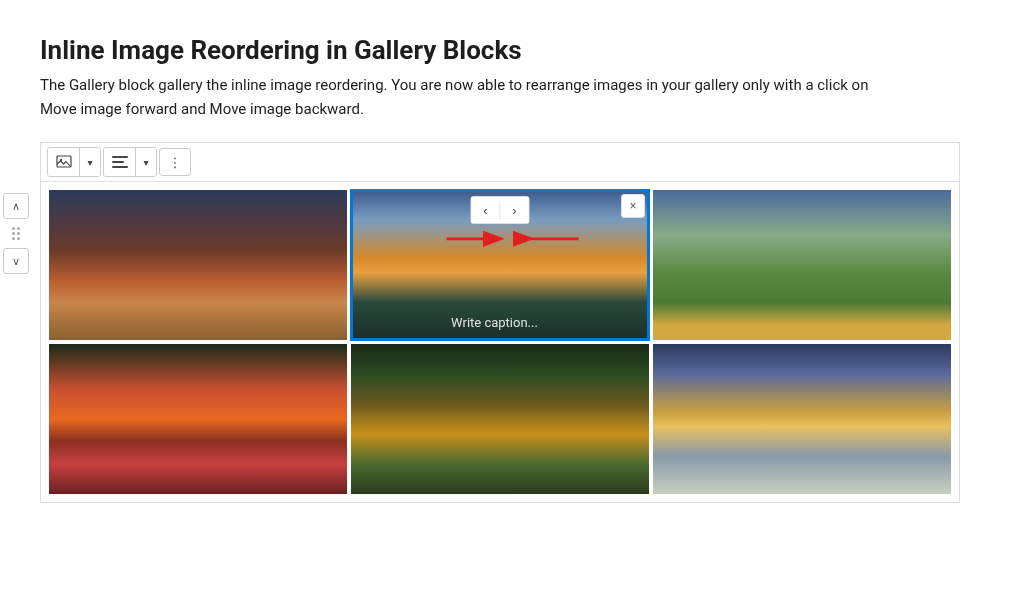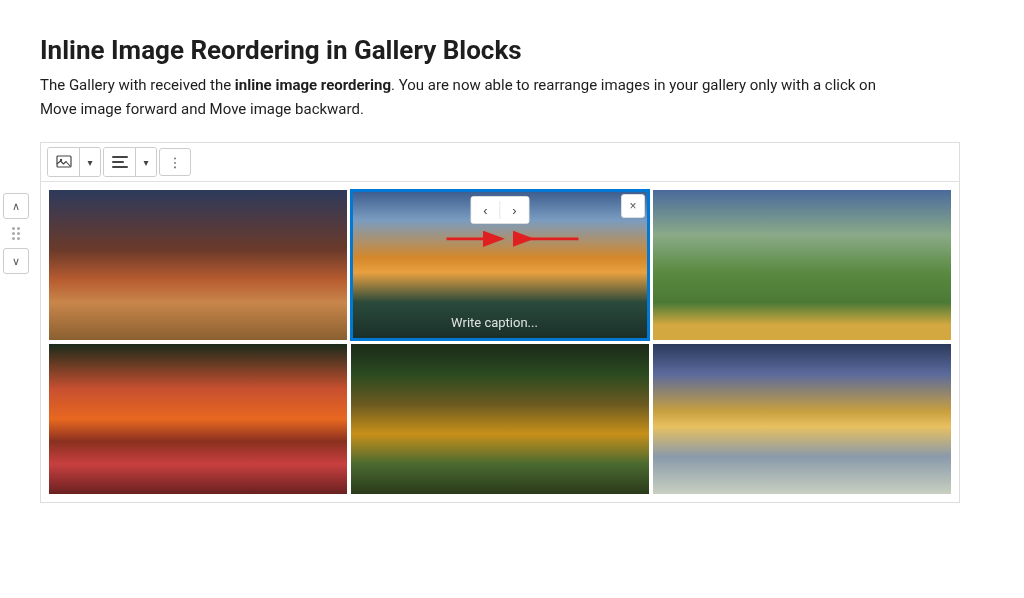--- a/index.html
+++ b/index.html
@@ -19,21 +19,21 @@
     }
 
     .description {
       margin-bottom: 20px;
       max-width: 860px;
       font-size: 15px;
       line-height: 1.65;
     }
 
     .description strong {
-      font-weight: 700;
+      font-weight: 400;
     }
 
     
     .editor-area {
       border: 1px solid #ddd;
       position: relative;
       max-width: 920px;
       background: #fff;
     }
 
@@ -248,21 +248,21 @@
     .relative-wrap {
       position: relative;
     }
   </style>
 </head>
 <body>
 
 <h1 class="page-title">Inline Image Reordering in Gallery Blocks</h1>
 
 <p class="description">
-  <span>The Gallery with received the </span><strong>inline image reordering</strong><span>. You are now able to rearrange images in your gallery only with a click on Move image forward and Move image backward.</span>
+  <span>The Gallery block gallery the </span><strong>inline image reordering</strong><span>. You are now able to rearrange images in your gallery only with a click on Move image forward and Move image backward.</span>
 </p>
 
 <div class="editor-area">
 
   <div class="block-toolbar">
     <div class="toolbar-group">
       <button class="toolbar-btn">
         <svg width="16" height="16" viewBox="0 0 16 16" fill="none" xmlns="http://www.w3.org/2000/svg">
           <rect x="1" y="2" width="14" height="11" rx="1" stroke="#444" stroke-width="1.2" fill="none"></rect>
           <circle cx="5" cy="6" r="1.2" fill="#444"></circle>

